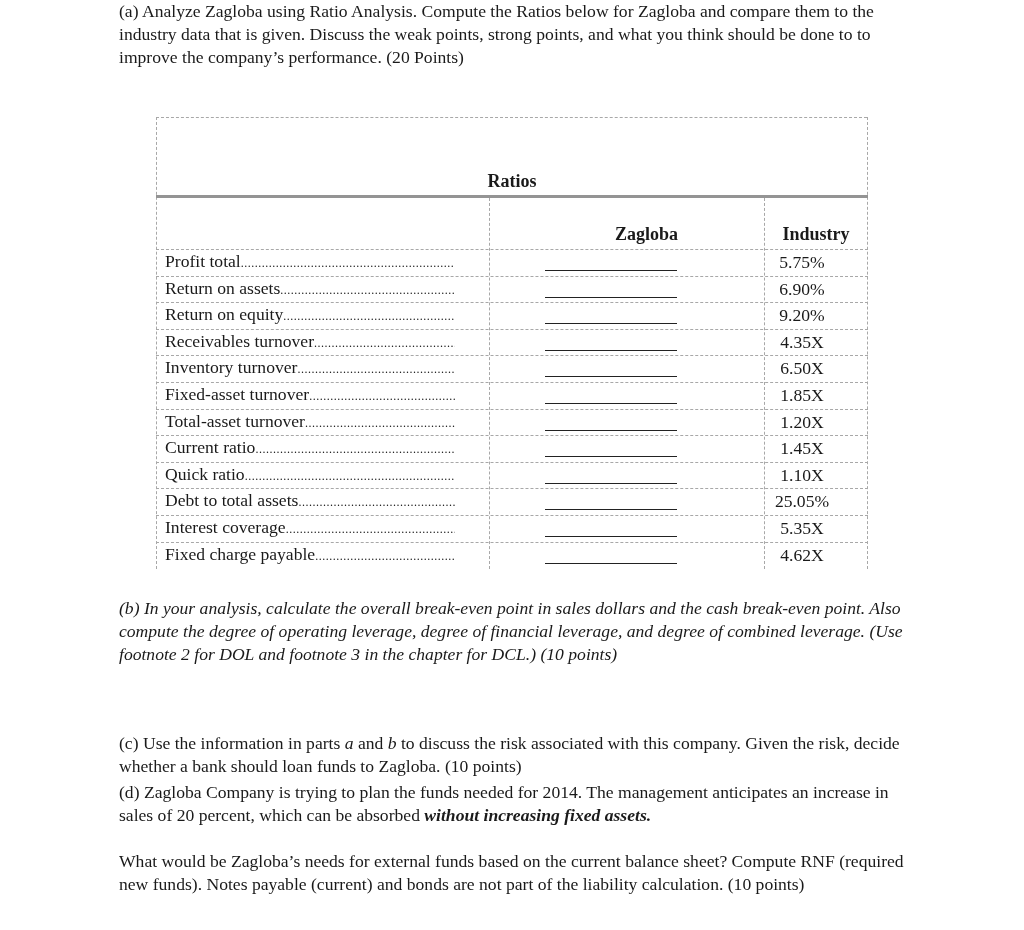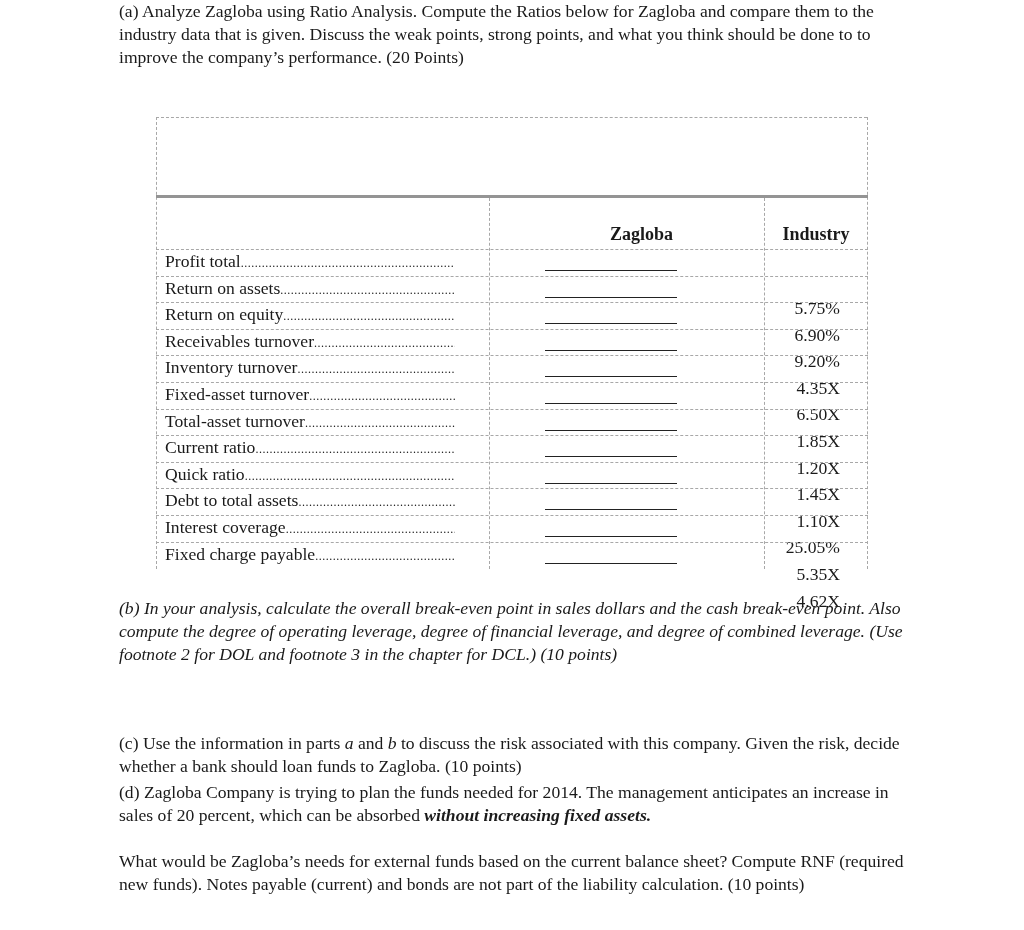--- a/index.html
+++ b/index.html
@@ -42,50 +42,51 @@
   }
   #col-div-1 { left: 333px; }
   #col-div-2 { left: 608px; }
   .table-title {
     position: absolute; left: 0; width: 712px; top: 54px; text-align: center;
     font-weight: bold; font-size: 18px;
   }
   .col-head {
     position: absolute; top: 107px; font-weight: bold; font-size: 18px; text-align: center;
   }
-  #head-zagloba { left: 348px; width: 275px; }
+  #head-zagloba { left: 333px; width: 275px; padding-left: 20px; }
   #head-industry { left: 608px; width: 104px; }
 
   .rows { position: absolute; left: 0; top: 132px; width: 712px; }
   .row {
     position: relative; height: 26.6px; border-top: 1px dashed #a8a8a8; box-sizing: border-box;
   }
   .row:last-child { border-bottom: none; }
   .row-label {
     position: absolute; left: 9px; top: 1px; font-size: 17.6px; white-space: nowrap;
     width: 290px; overflow: hidden;
   }
   .row-label .dots { letter-spacing: 0.5px; font-size: 12px; }
   .blank-line {
     position: absolute; left: 389px; width: 132px; top: 20px; height: 0;
     border-top: 1.5px solid #222;
   }
   .row-val {
-    position: absolute; left: 608px; width: 76px; top: 2px; text-align: right; font-size: 17.6px; margin-top: 46px;
+    position: absolute; left: 608px; width: 76px; top: 2px; text-align: center; font-size: 17.6px;
   }
 </style>
 </head>
 <body>
 
 <p class="para" id="part-a">(a) Analyze Zagloba using Ratio Analysis.  Compute the Ratios below for Zagloba and compare them to the industry data that is given. Discuss the weak points, strong points, and what you think should be done to to improve the company’s performance.  (20 Points)</p>
 
 <div class="ratio-table">
   <div class="frame-top"></div>
   <div class="frame-left"></div>
   <div class="frame-right"></div>
+  <div class="table-title">Ratios</div>
   <div class="title-rule"></div>
   <div class="col-div" id="col-div-1"></div>
   <div class="col-div" id="col-div-2"></div>
   <div class="col-head" id="head-zagloba">Zagloba</div>
   <div class="col-head" id="head-industry">Industry</div>
 
   <div class="rows" id="rows">
       <div class="row">
         <div class="row-label"><span>Profit total</span><span class="dots">................................................................</span></div>
         <div class="blank-line"></div>

